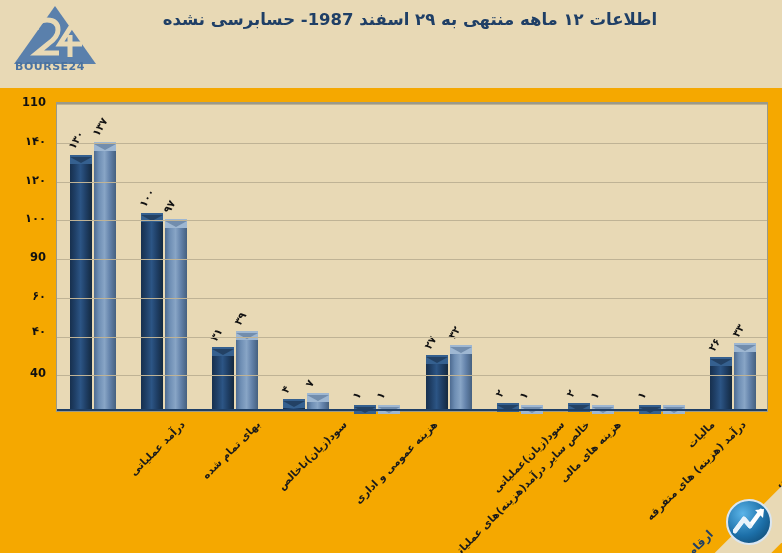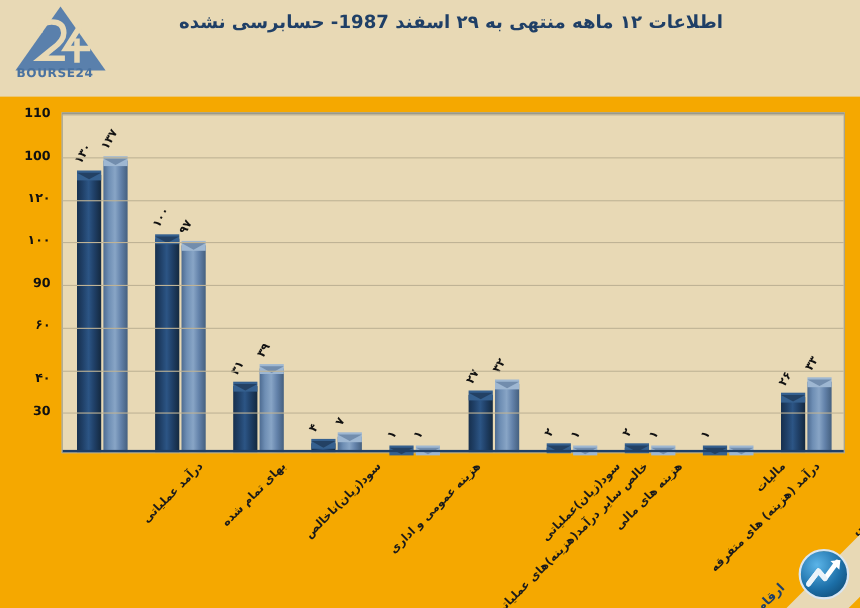--- a/index.html
+++ b/index.html
@@ -165,27 +165,27 @@
       <path d="M64 18 l-14 22 h22 M60 31 v22" fill="none" stroke="#E8D9B5" stroke-width="5"></path>
     </svg>
   </div>
   <div class="logo-word">BOURSE24</div>
   <div class="title-main">اطلاعات ۱۲  ماهه منتهی به ۲۹ اسفند  1987- حسابرسی نشده</div>
 </div>
 
 <div class="chart-wrap">
 
   <div class="ylabels">
-      <div class="ylab" style="top: 271.25px;">30</div>
-      <div class="ylab" style="top: 241px;">۴۰</div>
+      <div class="ylab" style="top: 271.25px;">40</div>
+      <div class="ylab" style="top: 229px;">۴۰</div>
       <div class="ylab" style="top: 193.75px; font-family: Liberation Mono, monospace;">۶۰</div>
       <div class="ylab" style="top: 155px;">90</div>
       <div class="ylab" style="top: 116.25px;">۱۰۰</div>
       <div class="ylab" style="top: 77.5px;">۱۲۰</div>
-      <div class="ylab" style="top: 38.75px;">100</div>
+      <div class="ylab" style="top: 38.75px;">۱۴۰</div>
       <div class="ylab" style="top: 0px;">110</div>
     </div>
 
   <div class="plot">
     <div class="bars">
         <div class="group" style="left: 12.6px; width: 46px;">
           <div class="bar dark" style="left: 0px; height: 251.875px;">
             <div class="body"></div>
             <div class="cap"></div>
           </div>

